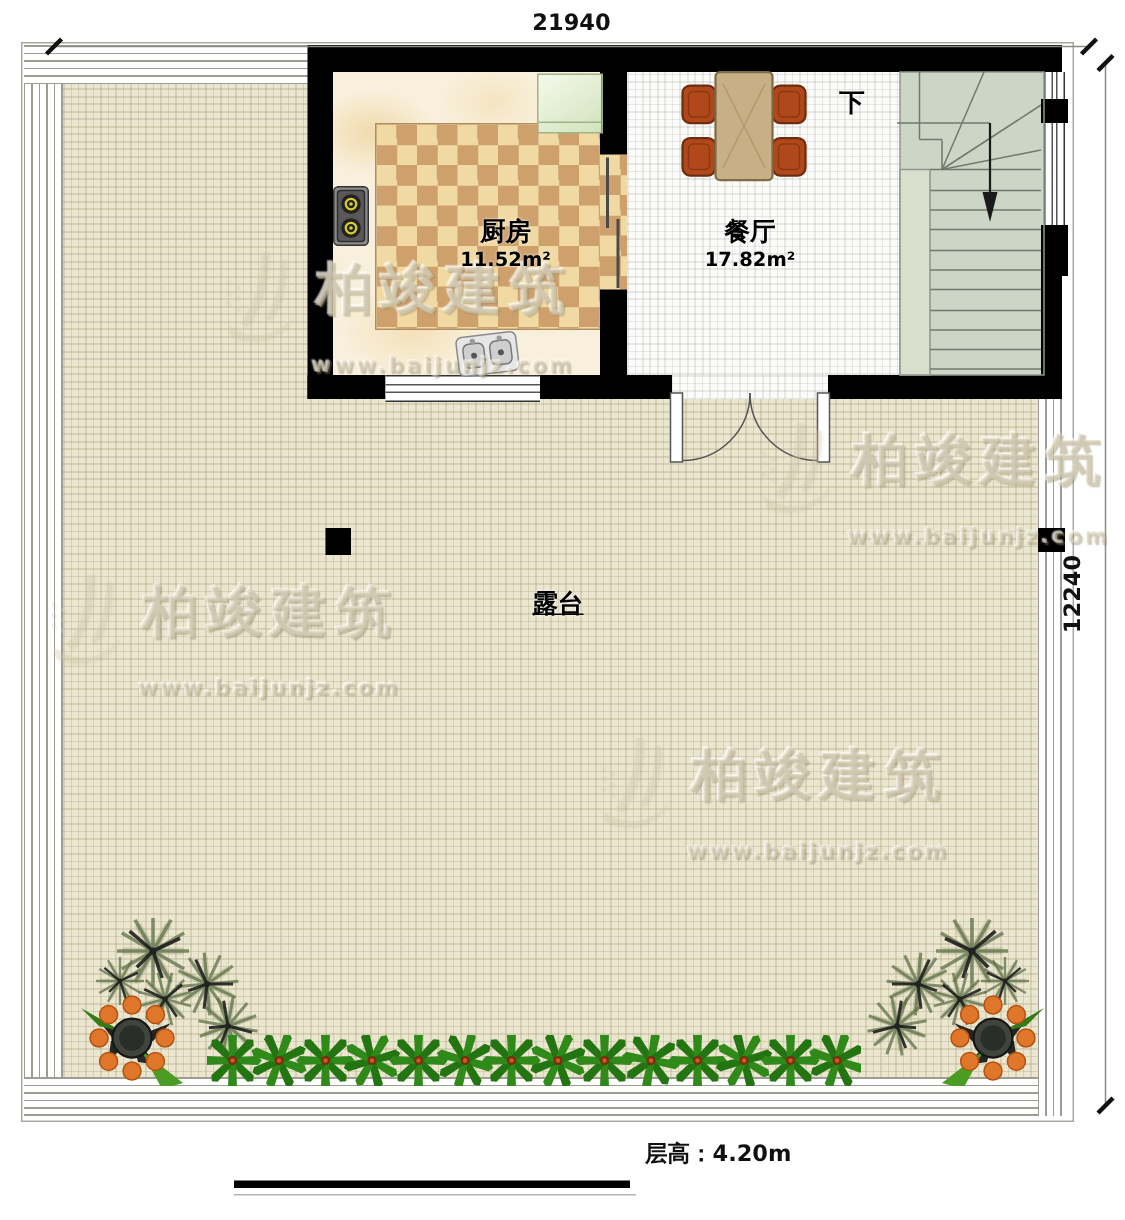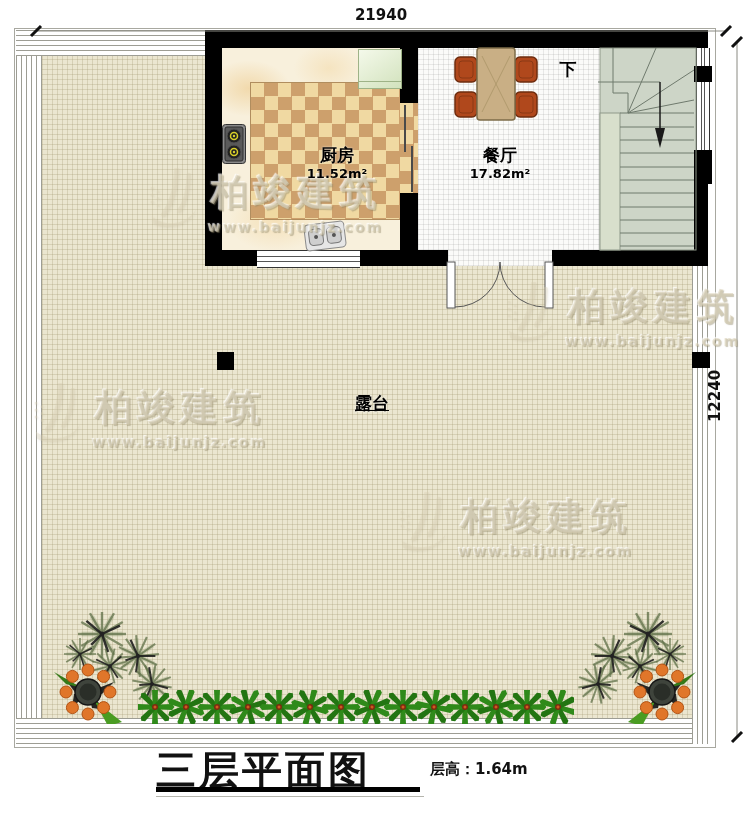--- a/index.html
+++ b/index.html
@@ -32,21 +32,21 @@
     background-image:linear-gradient(#555,#555),linear-gradient(#555,#555);
     background-size:1px 100%,1px 100%;background-position:34% 0,66% 0;background-repeat:no-repeat;z-index:9;}
   .col{position:absolute;background:#000;z-index:12;}
   .lbl{position:absolute;text-align:center;font-weight:bold;color:#000;z-index:30;
        text-shadow:0 0 2px rgba(255,255,255,.85);line-height:1.1;}
   .wm{position:absolute;display:flex;align-items:flex-start;z-index:20;pointer-events:none;
       color:rgba(215,205,178,.55);
       text-shadow:1px 1px 1px rgba(140,130,100,.45),-1px -1px 1px rgba(255,255,255,.75);text-align:right;}
   .wm-logo{filter:drop-shadow(1px 1px 1px rgba(140,130,100,.35));opacity:.6;margin-right:8px;}
   .wm-brand{font-size:37px;font-weight:bold;letter-spacing:6px;white-space:nowrap;}
-  .wm-url{font-size:14px;font-weight:bold;letter-spacing:2px;margin-top:1px;}
+  .wm-url{font-size:14px;font-weight:bold;letter-spacing:2px;margin-top:18px;}
   .fridge{position:absolute;z-index:10;background:linear-gradient(145deg,#f4f9ea,#d2e2bd);
           border:1px solid #9eb387;}
   .fridge .shelf{position:absolute;left:0;right:0;bottom:6px;height:1px;background:#9eb387;}
   .svgz{z-index:10;}
   .plant{z-index:25;}
   .overlay{z-index:15;pointer-events:none;}
   .dimtext{position:absolute;font-weight:bold;font-size:15px;color:#111;z-index:30;text-align:center;}
   .tb-title{position:absolute;left:156px;top:743px;font-size:40px;font-weight:bold;letter-spacing:3px;z-index:30;}
   .tb-scale{position:absolute;left:350px;top:752px;font-size:30px;font-weight:bold;z-index:30;}
   .tb-thick{position:absolute;left:156px;top:787px;width:264px;height:5px;background:#000;z-index:30;}
@@ -366,20 +366,19 @@
   <div class="lbl" style="left:297px;top:146px;width:80px;font-size:17px;">厨房</div>
   <div class="lbl" style="left:297px;top:167px;width:80px;font-size:13px;">11.52m²</div>
   <div class="lbl" style="left:460px;top:146px;width:80px;font-size:17px;">餐厅</div>
   <div class="lbl" style="left:460px;top:167px;width:80px;font-size:13px;">17.82m²</div>
   <div class="lbl" style="left:330px;top:394px;width:84px;font-size:17px;text-decoration:underline;">露台</div>
   <div class="lbl" style="left:556px;top:60px;width:24px;font-size:17px;">下</div>
 
   <div class="dimtext" style="left:331px;top:6px;width:100px;">21940</div>
   <div class="dimtext" style="left:665px;top:387px;width:100px;transform:rotate(-90deg);">12240</div>
 
-  <div class="tb-title">三层平面图</div>
   <div class="tb-thick"></div>
   <div class="tb-thin"></div>
   <div class="tb-info">
-    <div><span>层高：</span><span>1.64m</span></div>
+    <div><span>层高：</span><span>4.20m</span></div>
   </div>
 
 </div>
 
 </body></html>

